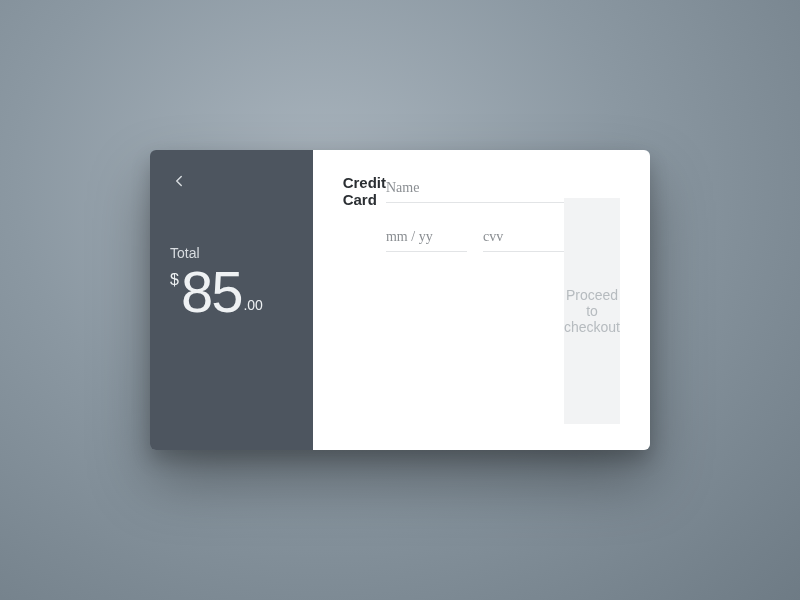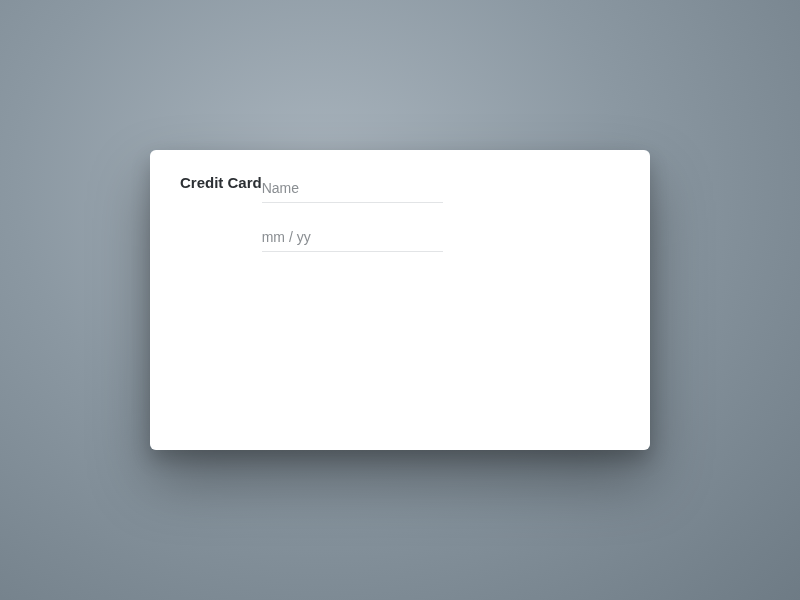--- a/index.html
+++ b/index.html
@@ -73,21 +73,21 @@
   font-size: 15px;
   font-weight: 600;
   color: #2b2f33;
   margin-bottom: 22px;
 }
 .field {
   border: none;
   border-bottom: 1px solid #e2e4e6;
   padding: 6px 0;
   font-size: 14px;
-  font-family: Liberation Sans, sans-serif;
+  font-family: Liberation Serif, serif;
   color: #2b2f33;
   outline: none;
   background: transparent;
 }
 .field::placeholder { color: #8a8e92; }
 .row { display: flex; gap: 16px; }
 .row .field { flex: 1; width: 0; }
 .fields { display: flex; flex-direction: column; gap: 20px; }
 .btn {
   margin-top: 24px;
@@ -97,22 +97,39 @@
   font-size: 14px;
   padding: 13px 0;
   cursor: pointer;
   font-family: inherit;
 }
 </style>
 </head>
 <body>
 
 <div class="card">
+  <div class="left">
+    <div class="back">
+      <svg viewBox="0 0 24 24" fill="none" stroke="currentColor" stroke-width="2" stroke-linecap="round" stroke-linejoin="round">
+        <polyline points="15 18 9 12 15 6"></polyline>
+      </svg>
+    </div>
+    <div class="total-block">
+      <div class="total-label">Total</div>
+      <div class="amount">
+        <span class="currency">$</span>
+        <span class="amount-int">85</span>
+        <span class="amount-dec">.00</span>
+      </div>
+    </div>
+  </div>
   <div class="right">
     <div class="title">Credit Card</div>
     <div class="fields">
       <input class="field" type="text" placeholder="Name" style="">
       <div class="row">
         <input class="field" type="text" placeholder="mm / yy" style="">
+        <input class="field" type="text" placeholder="cvv" style="">
       </div>
     </div>
+    <button class="btn">Proceed to checkout</button>
   </div>
 </div>
 
 </body></html>

